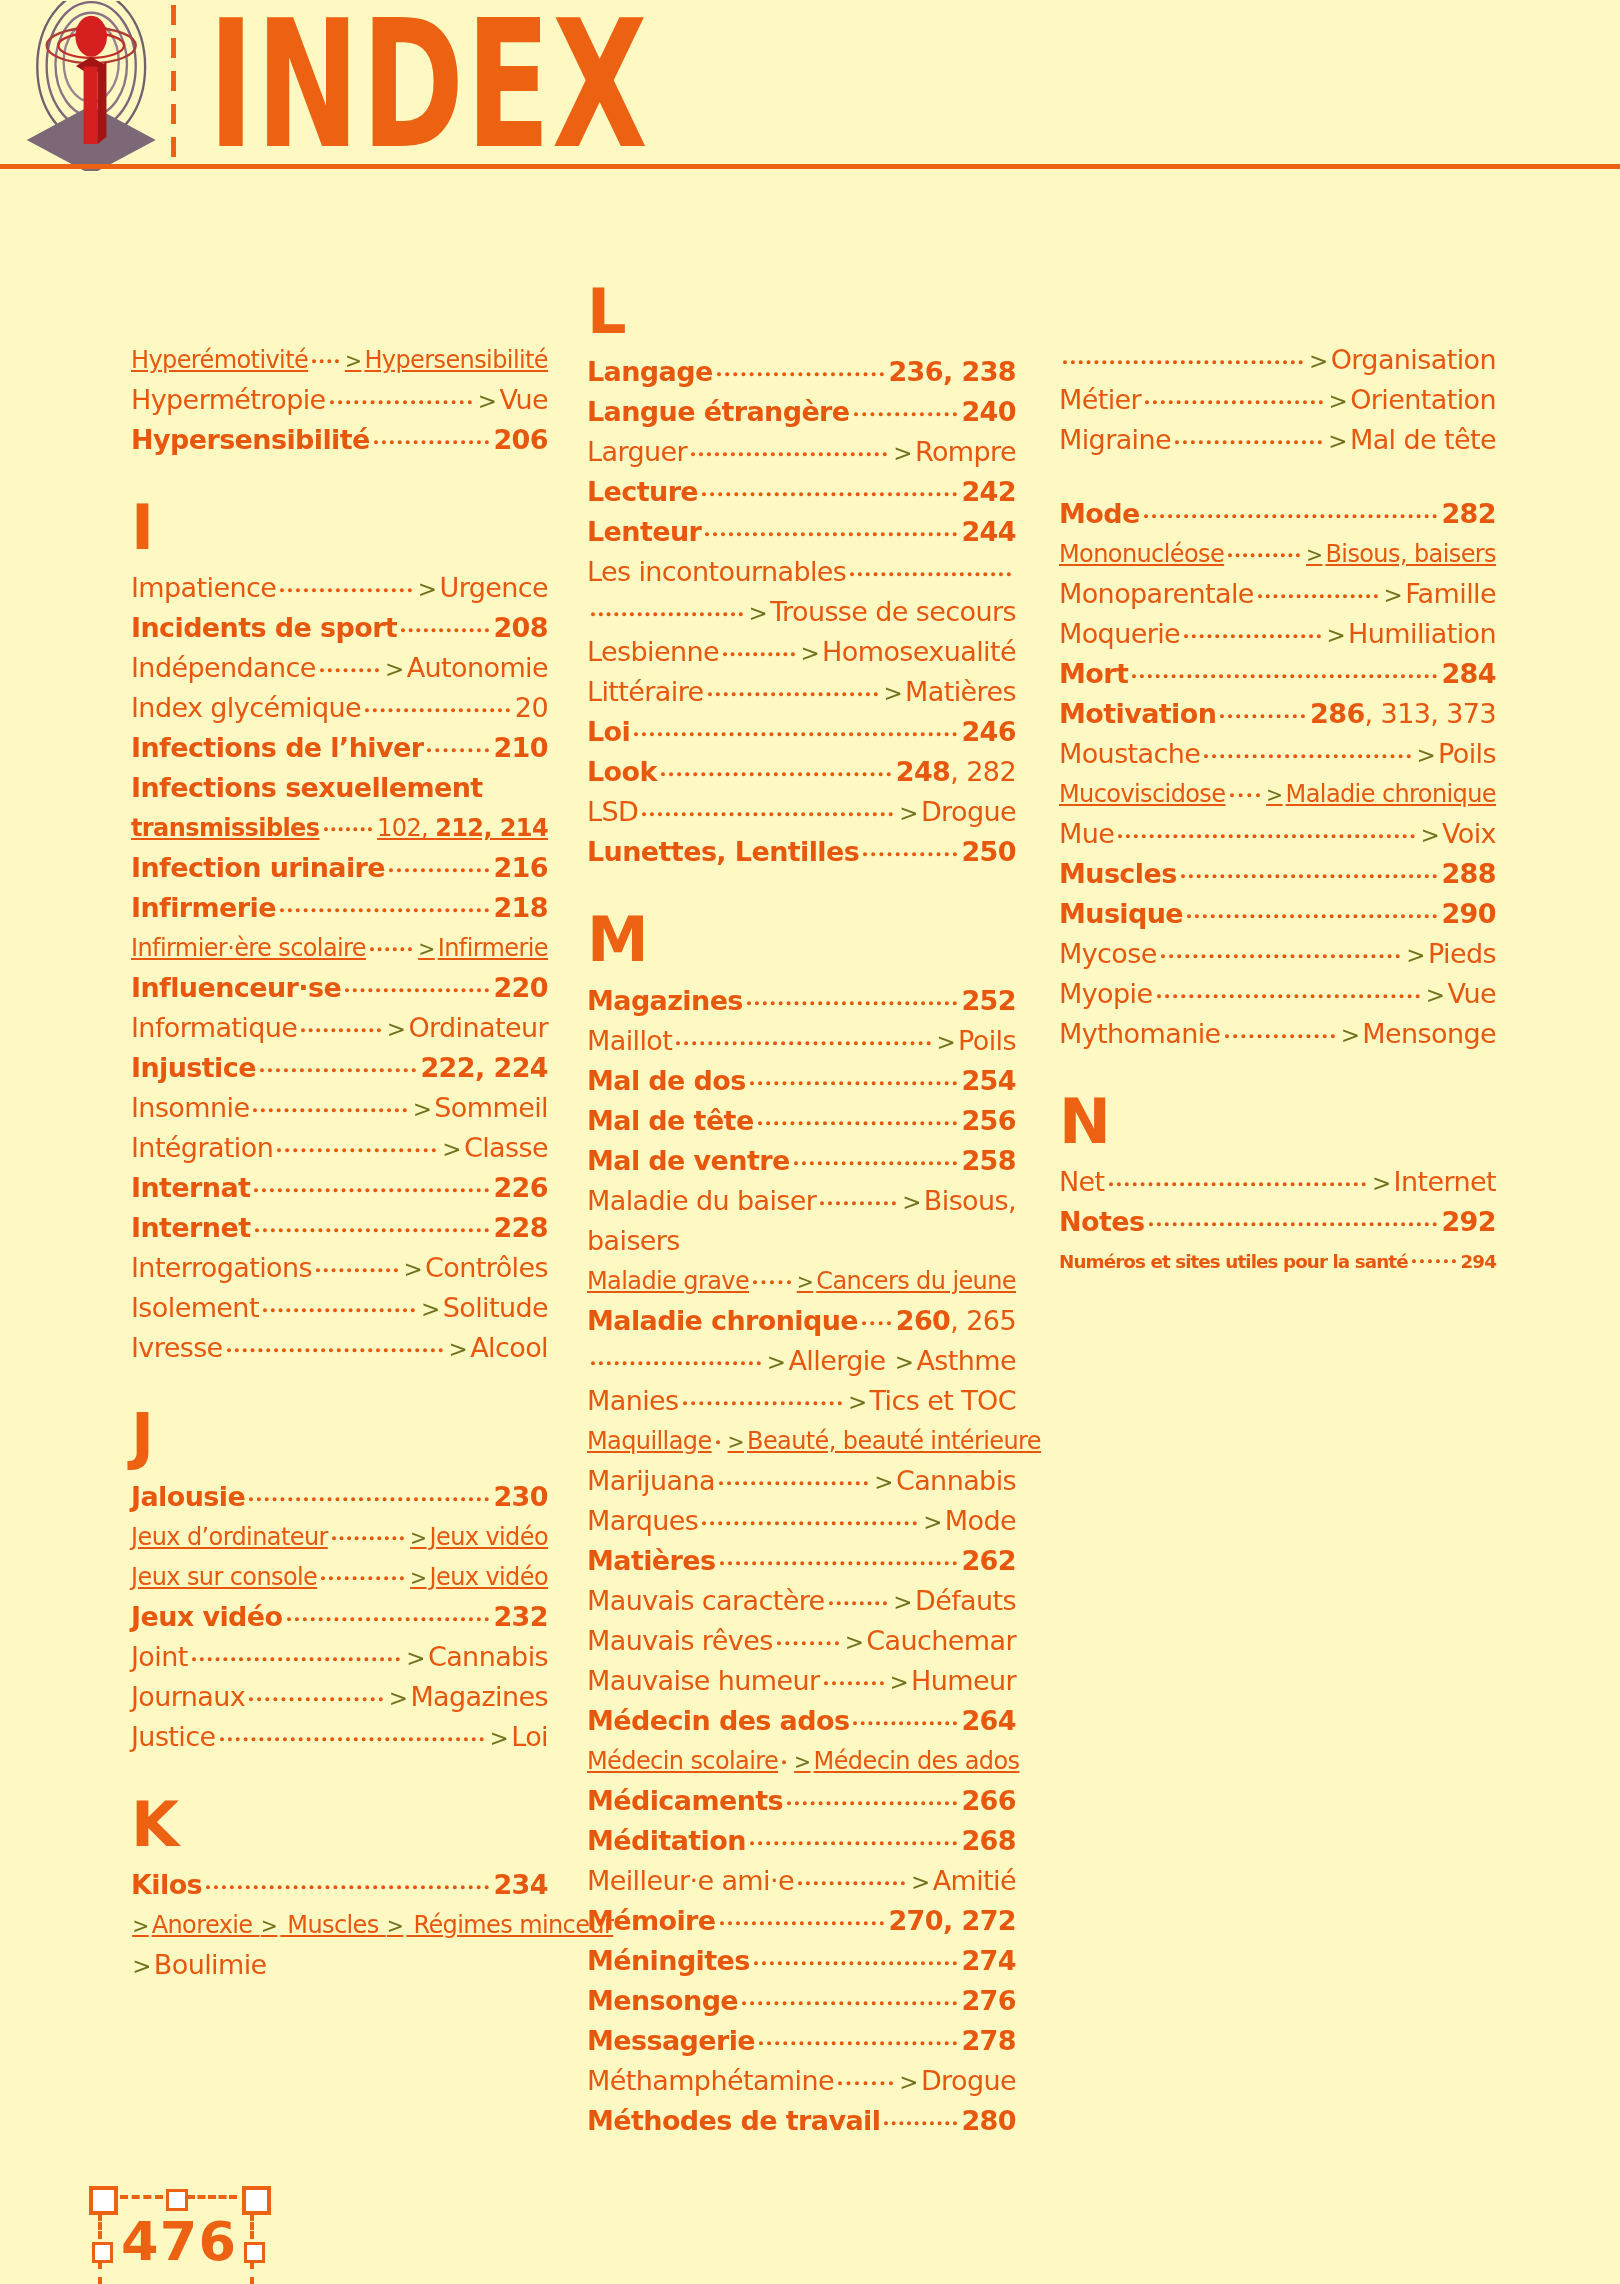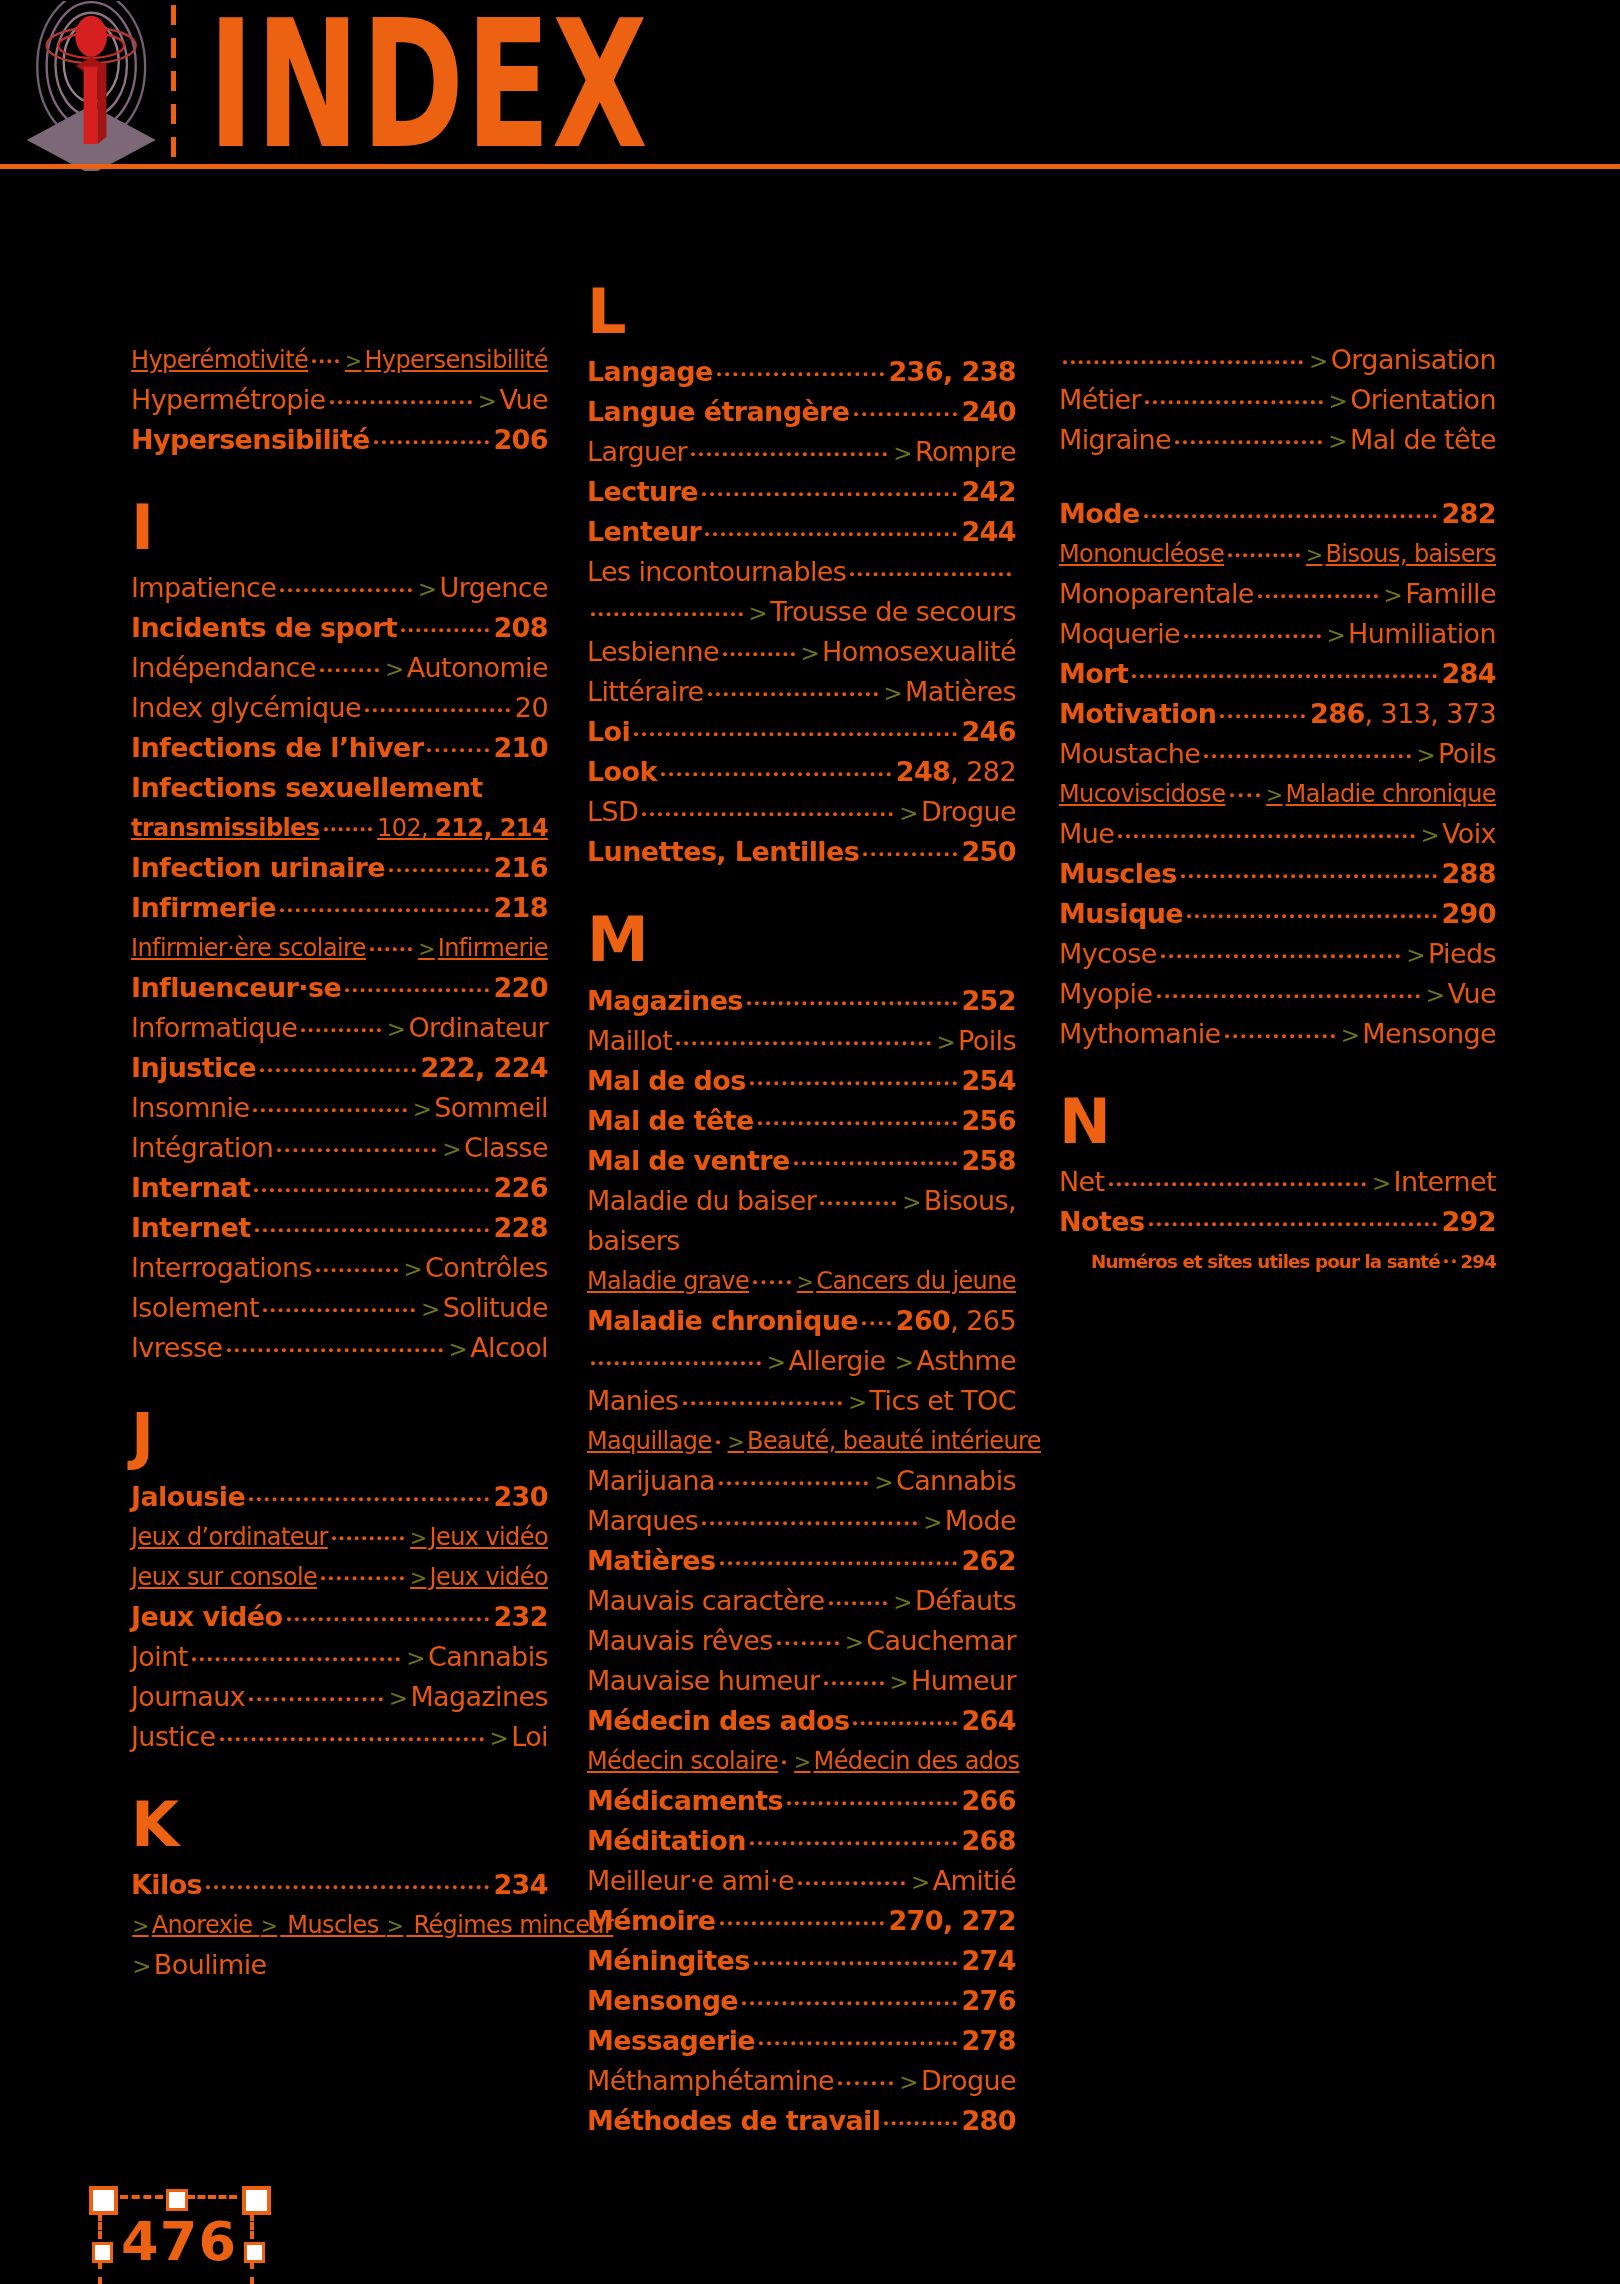--- a/index.html
+++ b/index.html
@@ -1,21 +1,21 @@
 <!DOCTYPE html>
 <html style="--orange: #e7570e; --olive: #6f731d; --logo-red: #d6201f; --logo-purple: #7d6878; --title-orange: #ed6212;font-size:9.5px"><head>
 <meta charset="utf-8">
 <style>
   :root{
     --orange:#e7570e; --olive:#6f731d; --logo-red:#d6201f;
     --logo-purple:#7d6878; --title-orange:#ed6212;
   }
   html,body{margin:0;padding:0;background:#ffffff;}
   .page{
-    position:relative; width:1620px; height:2284px; background:#000000;
+    position:relative; width:1620px; height:2284px; background:#fef9c3;
     font-family:"DejaVu Sans","Liberation Sans",sans-serif;
     color:var(--orange); overflow:hidden;
   }
   
   .logo{position:absolute;left:13px;top:1.2px;width:157px;height:170px;}
   .vdash{
     position:absolute;left:171px;top:4.7px;width:5.3px;height:157px;
     background:repeating-linear-gradient(180deg,var(--title-orange) 0 20px,transparent 20px 33px);
   }
   .title{
@@ -25,21 +25,21 @@
     white-space:nowrap;
   }
   .hrule{position:absolute;left:0;top:164px;width:1620px;height:5.3px;background:var(--title-orange);}
   
   .col{position:absolute;font-size:27px;letter-spacing:-0.6px;line-height:40px;}
   .col1{left:131px;top:340px;width:417px;}
   .col2{left:587px;top:277px;width:429px;}
   .col3{left:1059px;top:340px;width:437px;}
   .entry{display:flex;align-items:baseline;height:40px;white-space:pre;}
   .entry.f1{font-size:24px;text-decoration:underline;}
-  .entry.f2{font-size:18.3px;letter-spacing:-0.9px;margin-left:32px;}
+  .entry.f2{font-size:18.3px;letter-spacing:-0.9px;}
   .term,.seg{white-space:pre;}
   .b{font-weight:700;}
   .dots{
     flex:1 1 18px;min-width:6px;height:0;align-self:baseline;
     border-bottom:4.7px dotted var(--orange);
     transform:translateY(-4.7px);margin:0 4.7px 0 4.1px;
   }
   .tail{white-space:pre;display:inline-flex;align-items:baseline;}
   .chev{color:var(--olive);font-weight:500;margin:0 3px 0 1.2px;font-size:0.85em;}
   .sec{

